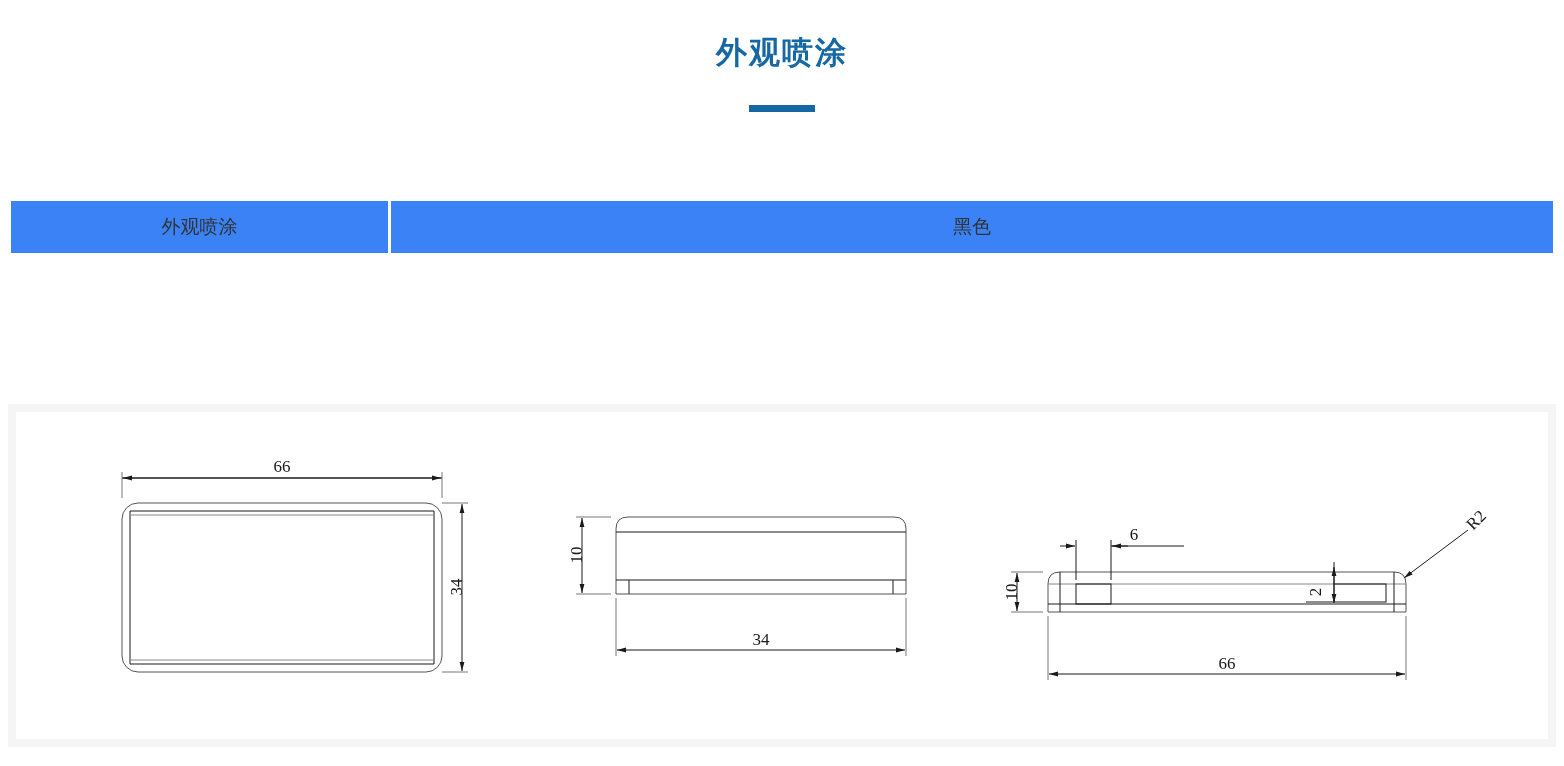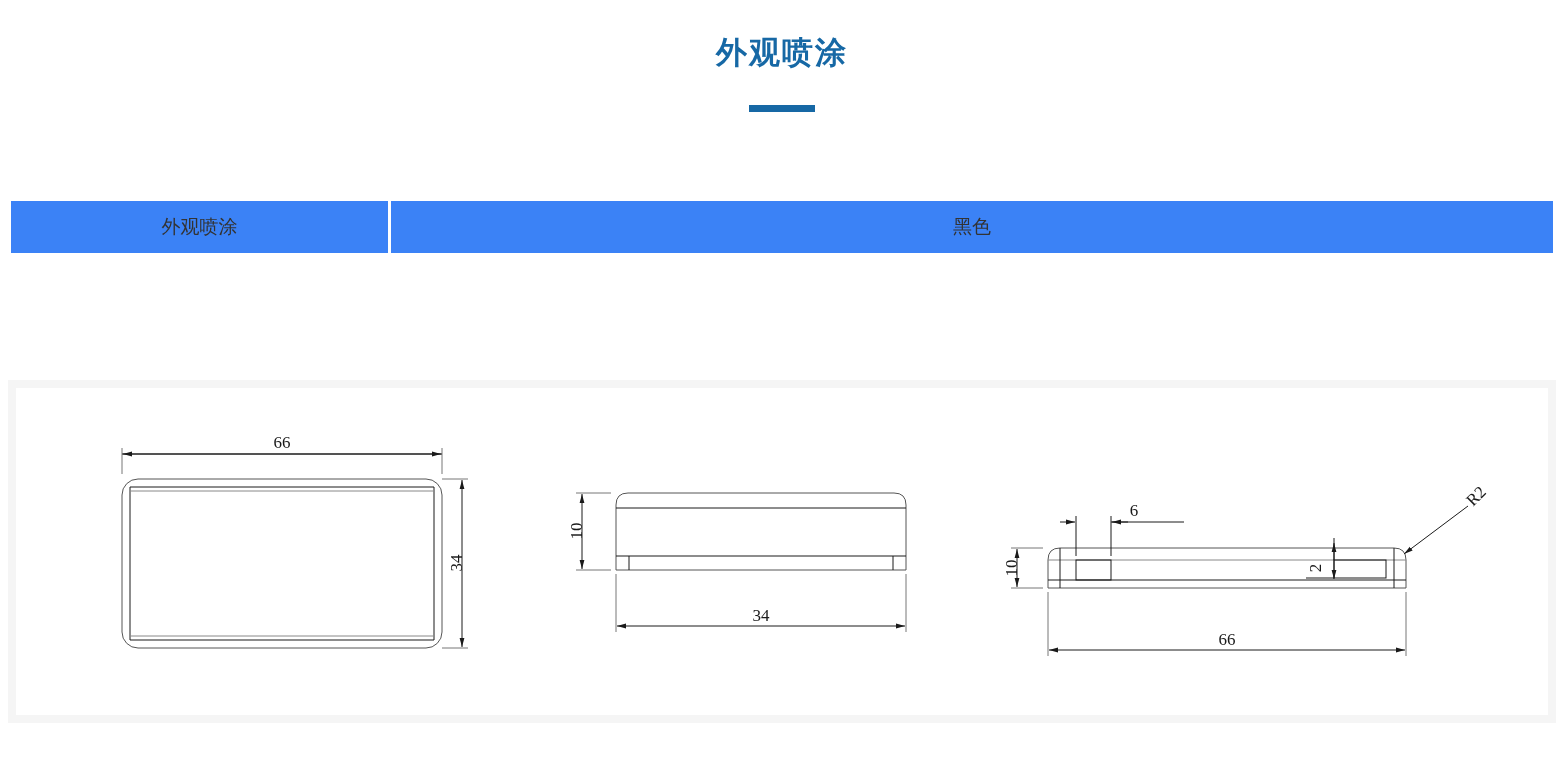--- a/index.html
+++ b/index.html
@@ -60,21 +60,21 @@
   .row-head td { background: #3b82f6; }
   .row-body td { background: #ffffff; }
   .cell-value-mono {
     font-family: "Liberation Sans", "DejaVu Sans", sans-serif;
   }
 
   
   .drawing-panel {
     position: absolute;
     left: 8px;
-    top: 380px;
+    top: 404px;
     width: 1548px;
     height: 343px;
     background: #ffffff;
     border: 8px solid #f5f5f5;
     box-sizing: border-box;
   }
   .drawing-canvas {
     position: absolute;
     left: 0;
     top: 0;

